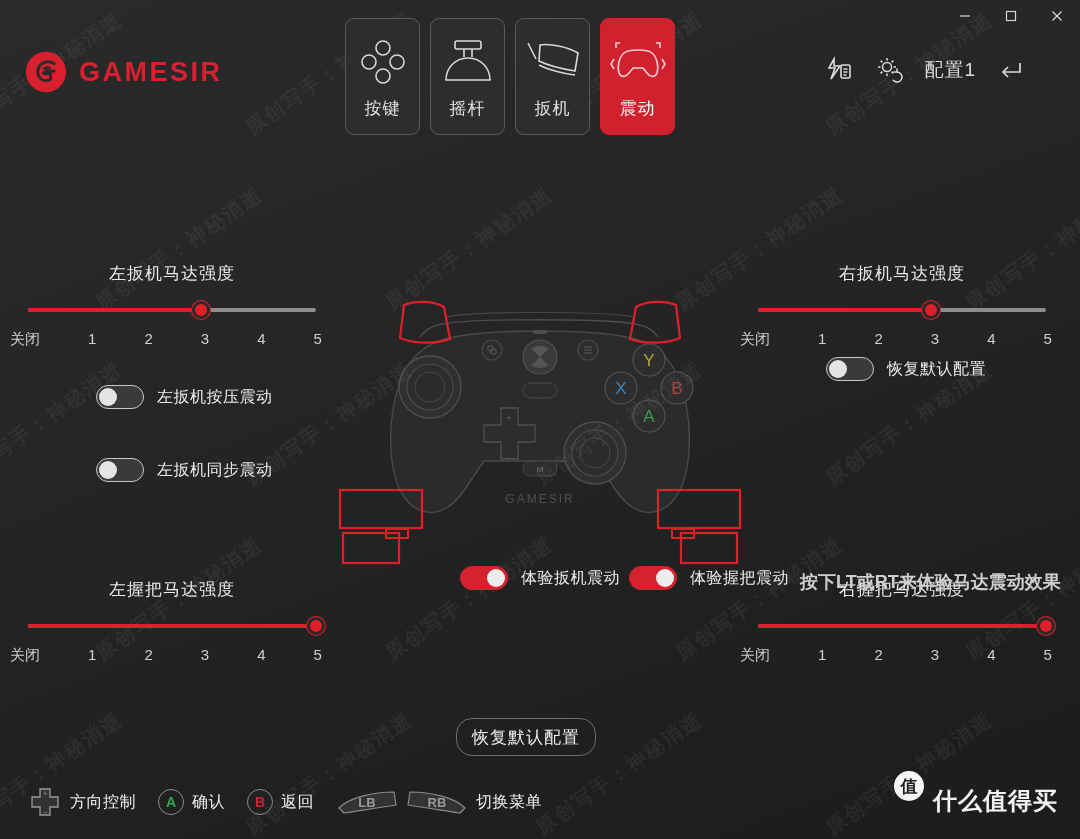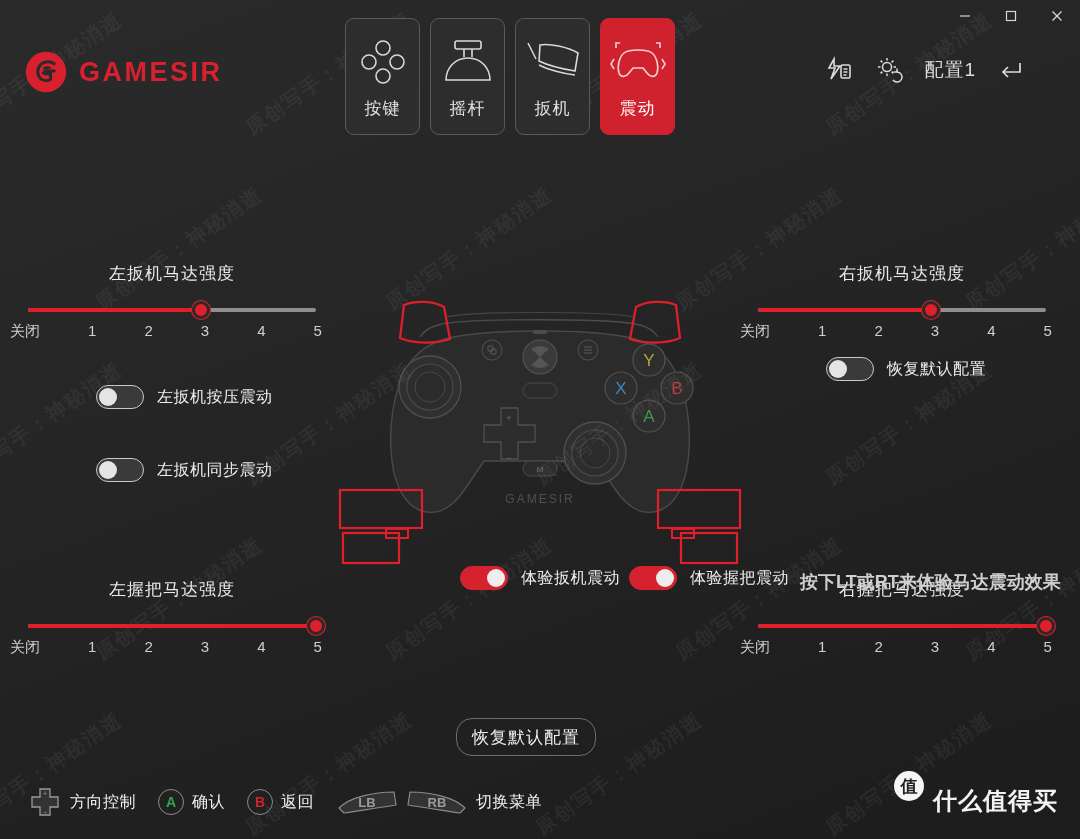--- a/index.html
+++ b/index.html
@@ -111,21 +111,21 @@
   .rail-thumb {
     position: absolute; top: 0; width: 18px; height: 18px;
     margin-left: -9px; border-radius: 50%;
     background: #e01f2b;
     border: 3px solid #2a2a2a;
     box-shadow: 0 0 0 1px #e01f2b;
     cursor: pointer;
   }
   .slider-ticks {
     display: flex; justify-content: space-between;
-    margin-top: 3px; font-size: 15px; color: #cfcfcf;
+    margin-top: 11px; font-size: 15px; color: #cfcfcf;
   }
   .slider-ticks span:first-child { margin-left: -12px; }
 
   
   .toggle-row {
     position: absolute; display: flex; align-items: center; gap: 13px; z-index: 8;
   }
   .switch {
     width: 48px; height: 24px; border-radius: 12px;
     position: relative; cursor: pointer; flex: 0 0 auto;

